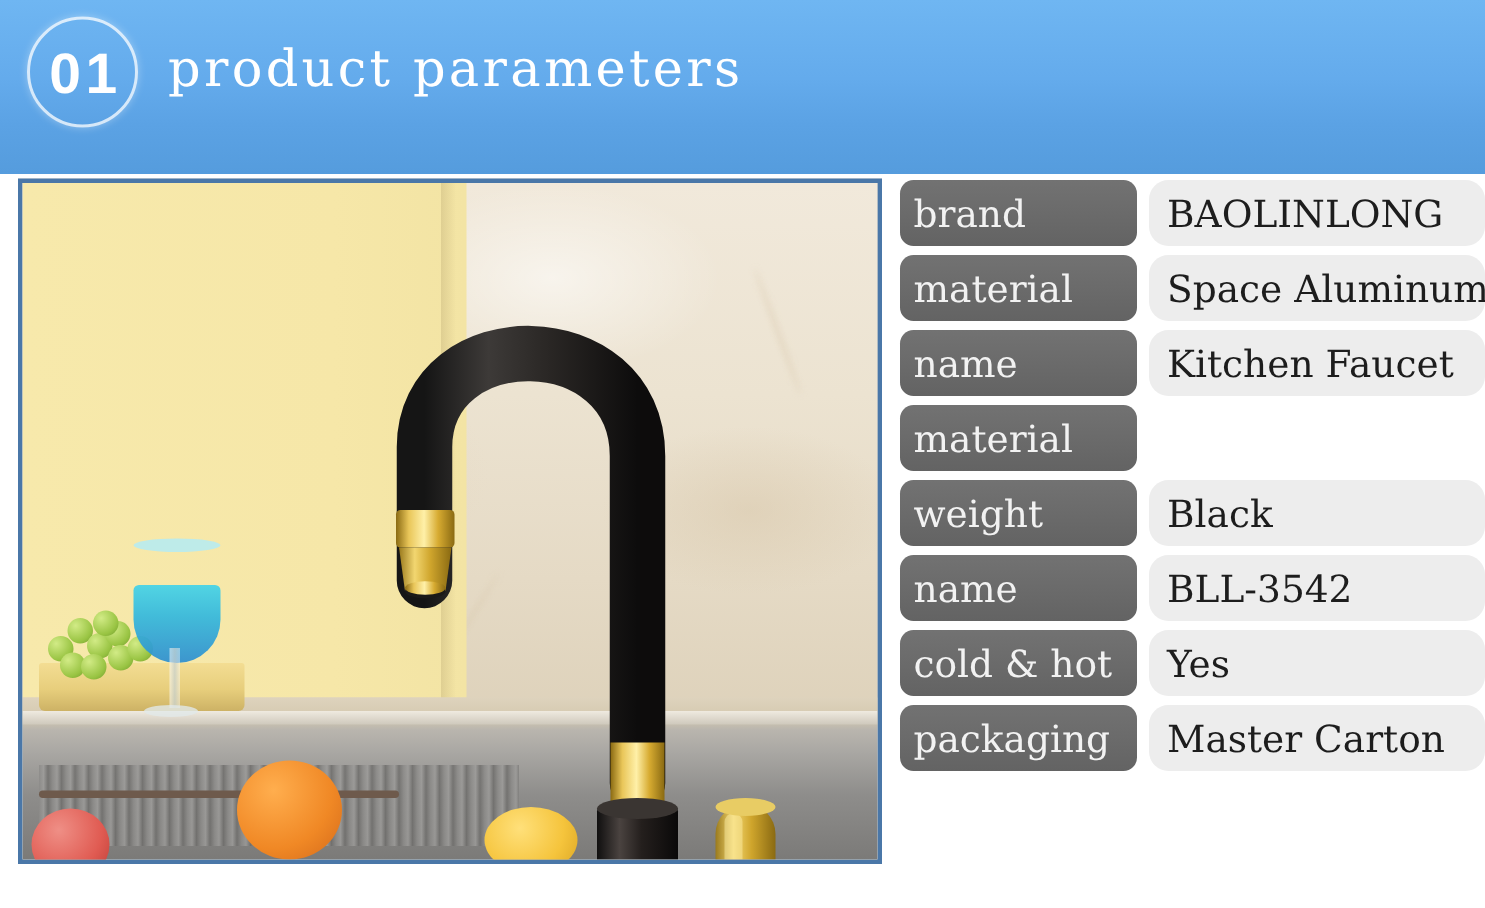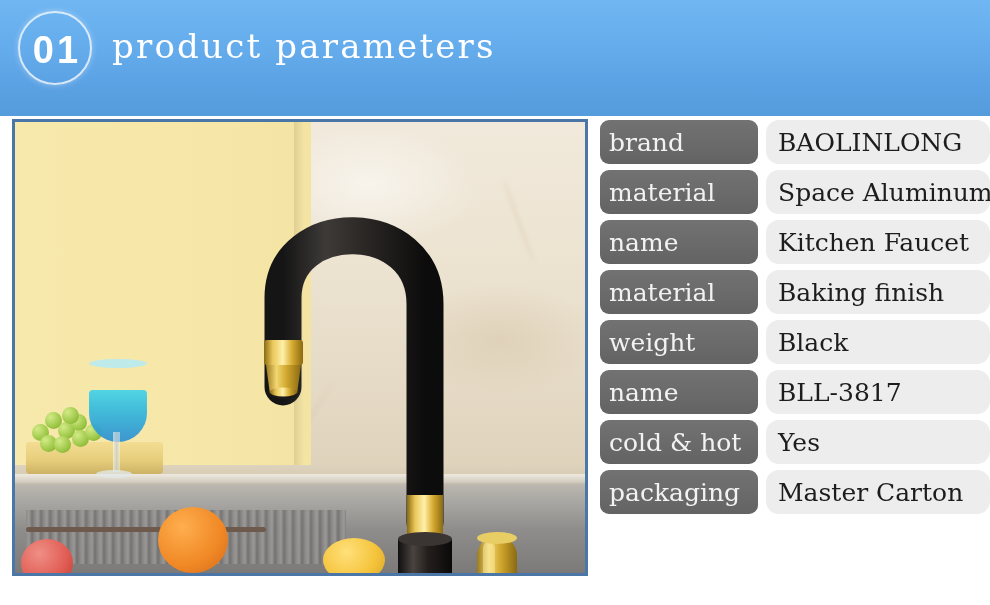--- a/index.html
+++ b/index.html
@@ -420,32 +420,31 @@
     <div class="param-value">Space Aluminum</div>
   </div>
 
   <div class="param-row">
     <div class="param-label">name</div>
     <div class="param-value">Kitchen Faucet</div>
   </div>
 
   <div class="param-row">
     <div class="param-label">material</div>
-    <div class="param-value">Baking finish</div>
   </div>
 
 
   <div class="param-row">
     <div class="param-label">weight</div>
     <div class="param-value">Black</div>
   </div>
 
   <div class="param-row">
     <div class="param-label">name</div>
-    <div class="param-value">BLL-3817</div>
+    <div class="param-value">BLL-3542</div>
   </div>
 
   <div class="param-row">
     <div class="param-label">cold &amp; hot</div>
     <div class="param-value">Yes</div>
   </div>
 
   <div class="param-row">
     <div class="param-label">packaging</div>
     <div class="param-value">Master Carton</div>

